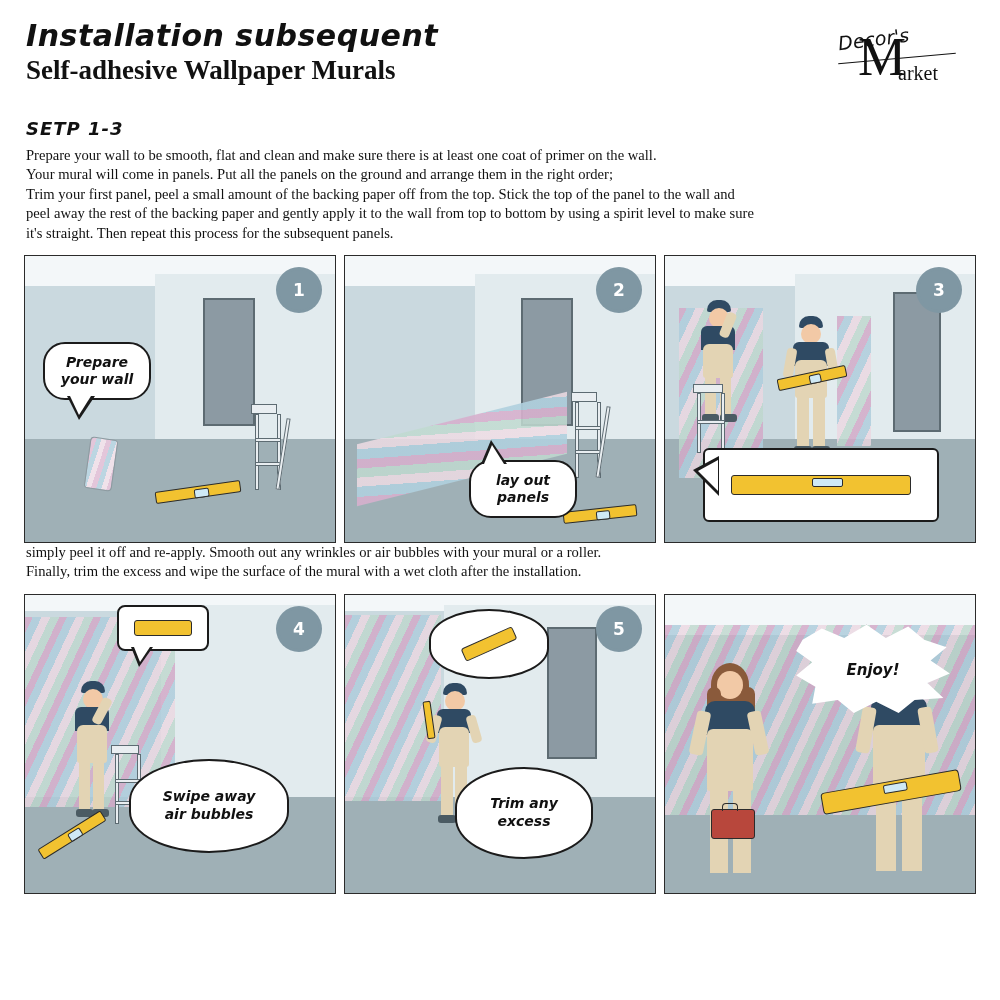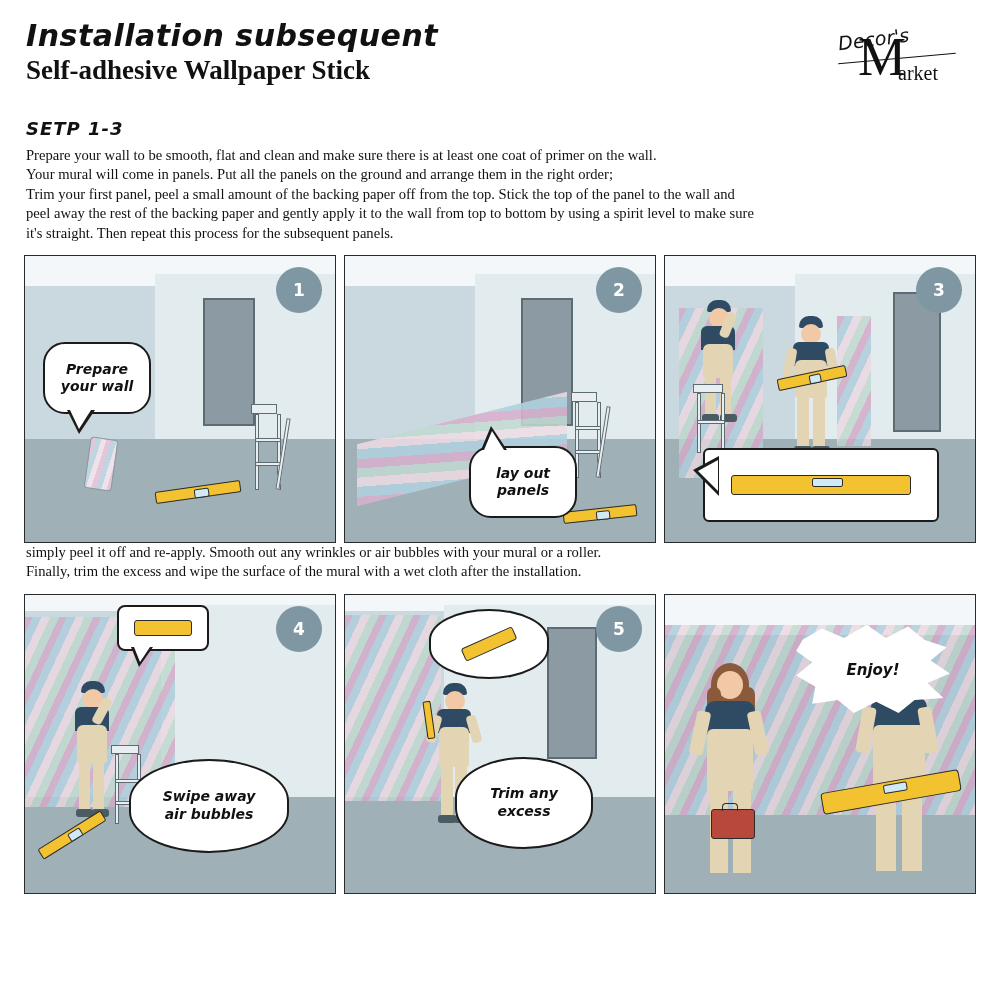--- a/index.html
+++ b/index.html
@@ -118,21 +118,21 @@
   .level::after{
     content:""; position:absolute; left:45%; top:2px; width:16%; height:7px;
     background:#cfe9f5; border:1px solid #2b2b2b; border-radius:2px;
   }
   .ladder { position:absolute; width:54px; height:86px; }
   .ladder i { position:absolute; background:#e9eef1; border:1.5px solid #5d6b72; }
 
   
   .bubble {
     position:absolute; background:#fff; border:2px solid #1b1b1b;
-    border-radius:22px; padding:17px 14px;
+    border-radius:22px; padding:10px 14px;
     font-family:"DejaVu Sans", sans-serif; font-style:italic; font-weight:bold;
     font-size:14px; line-height:1.2; text-align:center; color:#111;
   }
   .bubble .tail {
     position:absolute; width:0; height:0;
   }
   .bubble-cloud {
     position:absolute; background:#fff; border:2px solid #1b1b1b;
     border-radius:50%/44%; padding:16px 18px;
     font-family:"DejaVu Sans", sans-serif; font-style:italic; font-weight:bold;
@@ -162,21 +162,21 @@
 
   .knife { position:absolute; width:8px; height:38px; background:#f2c230; border:1.5px solid #2b2b2b; border-radius:2px; }
 </style>
 </head>
 <body>
 
 <div class="page">
 
   <div class="header">
     <div class="title-main">Installation subsequent</div>
-    <div class="title-sub">Self-adhesive  Wallpaper Stick</div>
+    <div class="title-sub">Self-adhesive  Wallpaper Murals</div>
     <div class="logo">
       <div class="logo-m">M</div>
       <div class="logo-decor">Decor's</div>
       <div class="logo-rule"></div>
       <div class="logo-arket">arket</div>
     </div>
   </div>
 
   <div class="step-head">SETP 1-3</div>
   <div class="para">
@@ -355,21 +355,21 @@
         <div class="p-leg" style="left:14px;top:82px;width:12px;height:52px;"></div>
         <div class="p-leg" style="left:28px;top:82px;width:12px;height:52px;"></div>
         <div class="p-shoe" style="left:11px;top:132px;width:18px;height:8px;"></div>
         <div class="p-shoe" style="left:27px;top:132px;width:18px;height:8px;"></div>
       </div>
 
       <div class="bubble-cloud" style="left:84px;top:14px;width:120px;height:70px;display:flex;align-items:center;justify-content:center;">
         <span style="display:block;width:56px;height:14px;background:#f2c230;border:1.5px solid #2b2b2b;border-radius:3px;transform:rotate(-24deg)"></span>
       </div>
 
-      <div class="bubble-cloud" style="left:110px;bottom:44px;width:138px;height:92px;display:flex;align-items:center;justify-content:center;">
+      <div class="bubble-cloud" style="left:110px;bottom:34px;width:138px;height:92px;display:flex;align-items:center;justify-content:center;">
         <span style="white-space:pre-line">Trim any
 excess</span>
       </div>
       <div class="badge">5</div>
     </div>
 
     <div class="panel">
       <div class="ceil-strip" style="height:40px"></div>
       <div class="mural" style="left:0;top:30px;width:100%;height:190px;"></div>
       <div class="floor" style="height:26%;background:#9fb0b6"></div>

